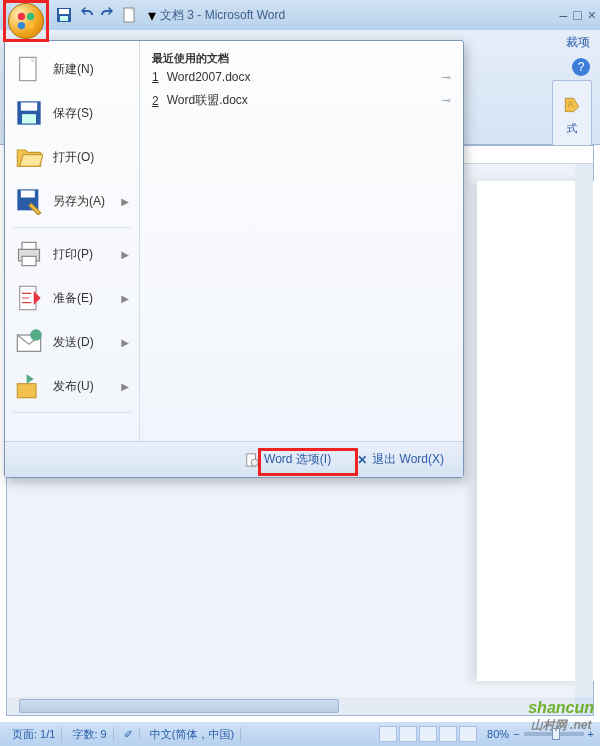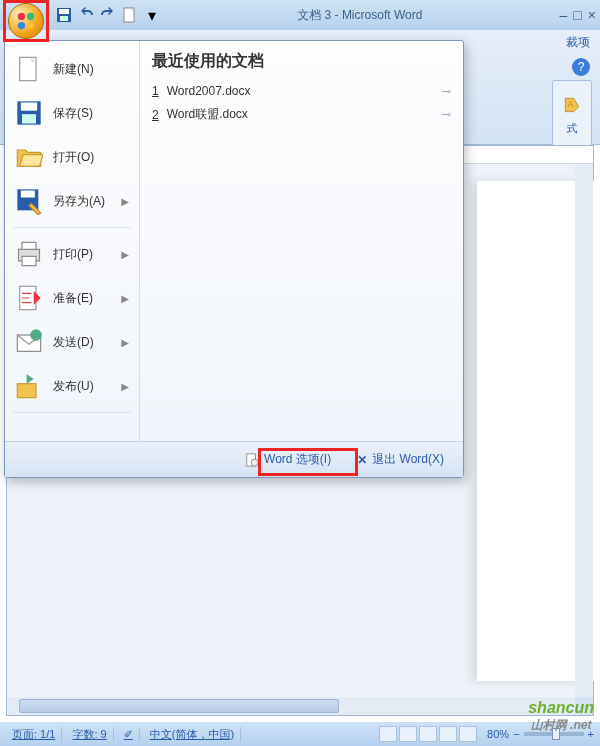--- a/index.html
+++ b/index.html
@@ -7,21 +7,21 @@
 .app { width: 600px; height: 746px; position: relative; background: #fff; overflow: hidden; }
 
 
 .titlebar { height: 30px; background: linear-gradient(#cfe2f3,#b8d1ec); display: flex; align-items: center; padding: 0 4px; position: relative; }
 .office-btn { width: 36px; height: 36px; border-radius: 50%; background: radial-gradient(circle at 30% 30%, #ffedb3, #f2a319 60%, #cf7b0a); position: absolute; left: 8px; top: 3px; z-index: 50; border: 1px solid #a86c0a; display: flex; align-items: center; justify-content: center; }
 .office-btn svg { width: 22px; height: 22px; }
 .red-box { position: absolute; border: 3px solid #e22; pointer-events: none; z-index: 200; }
 .red-box.office { left: 3px; top: 0; width: 46px; height: 42px; }
 .qat { display: flex; align-items: center; gap: 6px; margin-left: 52px; }
 .qat-icon { width: 16px; height: 16px; display: flex; align-items: center; justify-content: center; }
-.title-text { flex: 1; text-align: center; color: #3c5f8a; font-size: 12px; }
+.title-text { flex: 1; color: #3c5f8a; font-size: 12px; }
 .winctrl { display: flex; gap: 6px; color: #3c5f8a; font-size: 14px; }
 .winctrl span { cursor: pointer; }
 
 
 .ribbon { height: 115px; background: linear-gradient(#e6eef8,#d4e3f4); border-bottom: 1px solid #a0b8d6; position: relative; }
 .ribbon-right { position: absolute; right: 10px; top: 4px; color: #2a5ca8; font-size: 12px; }
 .help-icon { position: absolute; right: 10px; top: 28px; width: 18px; height: 18px; border-radius: 50%; background: #3b7dd8; color: #fff; display: flex; align-items: center; justify-content: center; font-size: 12px; }
 .ribbon-groups { position: absolute; right: 8px; top: 50px; display: flex; gap: 6px; }
 .ribbon-grp { width: 40px; height: 70px; border: 1px solid #a8c0de; background: #eaf1fb; border-radius: 2px; display: flex; flex-direction: column; align-items: center; justify-content: center; }
 .ribbon-grp .lbl { font-size: 11px; color: #2a5ca8; margin-top: 6px; }
@@ -29,21 +29,21 @@
 
 
 .office-menu { position: absolute; left: 4px; top: 40px; width: 460px; height: 438px; background: linear-gradient(#fdfdfd,#f0f4fb); border: 1px solid #7a97bb; border-radius: 3px; box-shadow: 2px 4px 12px rgba(0,0,0,.25); z-index: 40; display: flex; flex-direction: column; }
 .menu-body { flex: 1; display: flex; }
 .menu-left { width: 135px; padding: 6px 0; border-right: 1px solid #d4dfec; }
 .menu-item { display: flex; align-items: center; gap: 10px; padding: 8px 10px; font-size: 12px; color: #333; cursor: pointer; }
 .menu-item .micon { width: 28px; height: 28px; display: flex; align-items: center; justify-content: center; }
 .menu-item .arrow { margin-left: auto; color: #888; font-size: 10px; }
 .menu-sep { height: 1px; background: #d4dfec; margin: 4px 8px; }
 .menu-right { flex: 1; padding: 10px 12px; position: relative; }
-.recent-hdr { font-size: 16px; font-weight: bold; color: #333; margin-bottom: 8px; }
+.recent-hdr { font-size: 11px; font-weight: bold; color: #333; }
 .recent-item { display: flex; align-items: center; font-size: 12px; color: #333; padding: 4px 0; cursor: pointer; }
 .recent-item .num { text-decoration: underline; margin-right: 8px; }
 .recent-item .pin { margin-left: auto; color: #9aa8bc; font-size: 11px; }
 .menu-footer { height: 36px; border-top: 1px solid #c8d4e4; background: linear-gradient(#eaf0fa,#d7e3f3); display: flex; align-items: center; justify-content: flex-end; gap: 8px; padding: 0 10px; }
 .footer-btn { display: flex; align-items: center; gap: 5px; font-size: 12px; color: #2a5ca8; padding: 4px 8px; border: 1px solid transparent; cursor: pointer; }
 .red-box.options { left: 258px; top: 448px; width: 100px; height: 28px; }
 
 
 .wm-url { position: absolute; left: 350px; top: 44px; color: #9e9e9e; font-size: 10px; }
 .wm-logo { position: absolute; left: 320px; top: 54px; font-size: 22px; font-weight: bold; display: flex; align-items: center; }
@@ -57,21 +57,21 @@
 .docarea { position: absolute; left: 6px; top: 145px; right: 6px; bottom: 30px; background: #eef3fa; border: 1px solid #a0b8d6; }
 .ruler { height: 18px; background: #fff; border-bottom: 1px solid #c8d4e4; }
 .page { position: absolute; left: 470px; top: 35px; width: 120px; height: 500px; background: #fff; box-shadow: -6px 0 10px rgba(0,0,0,.1); }
 .scroll-v { position: absolute; right: 0; top: 18px; bottom: 18px; width: 18px; background: #e4ebf5; }
 .scroll-h { position: absolute; left: 0; right: 18px; bottom: 0; height: 18px; background: #e4ebf5; }
 .scroll-thumb-h { position: absolute; left: 12px; top: 2px; width: 320px; height: 14px; background: linear-gradient(#d0ddee,#b8cce4); border: 1px solid #9bb4d4; border-radius: 2px; }
 .scroll-corner { position: absolute; right: 0; bottom: 0; width: 18px; height: 18px; background: #d7e3f3; }
 
 
 .statusbar { position: absolute; left: 0; right: 0; bottom: 0; height: 24px; background: linear-gradient(#cfe2f8,#b6d0ee); display: flex; align-items: center; font-size: 11px; color: #2a5ca8; padding: 0 6px; gap: 4px; }
-.status-item { padding: 0 6px; border-right: 1px solid #a8c0de; text-decoration: underline; }
+.status-item { padding: 0 6px; border-right: 1px solid #a8c0de; }
 .view-btns { margin-left: auto; display: flex; gap: 2px; }
 .view-btn { width: 18px; height: 16px; border: 1px solid #a8c0de; background: #e8f0fb; }
 .zoom { display: flex; align-items: center; gap: 4px; margin-left: 6px; }
 .zoom-track { width: 60px; height: 4px; background: #9bb4d4; position: relative; }
 .zoom-thumb { position: absolute; left: 28px; top: -4px; width: 8px; height: 12px; background: #eaf0fa; border: 1px solid #7a97bb; }
 </style>
 </head>
 <body>
 <div class="app">
 

